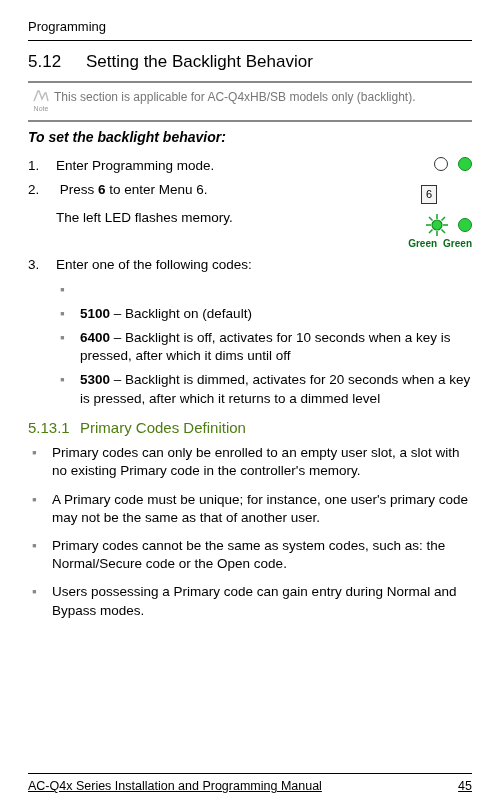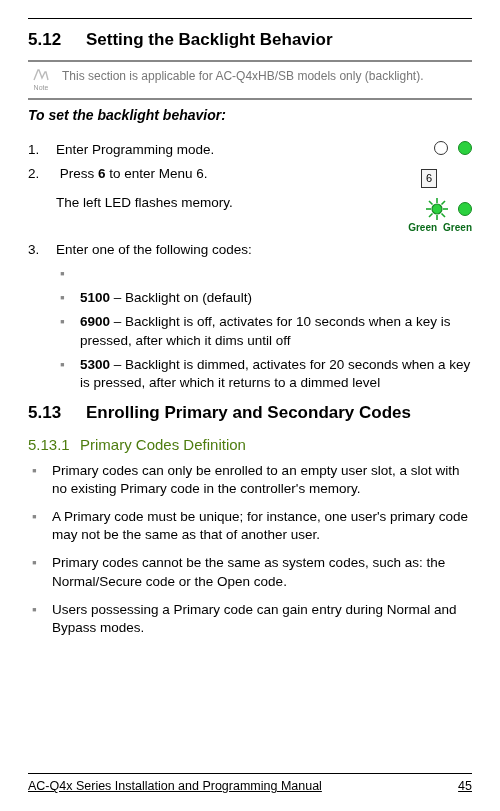--- a/index.html
+++ b/index.html
@@ -11,28 +11,28 @@
       color: #000;
       padding: 18px 28px 18px 28px;
       position: relative;
       font-size: 13.5px;
       line-height: 1.35;
     }
     .header-label { font-size: 13px; margin-bottom: 4px; }
     .thin-rule { border: none; border-top: 1px solid #000; margin-bottom: 10px; }
     .double-rule-top { border: none; border-top: 2px solid #888; margin-bottom: 4px; }
     .double-rule-bot { border: none; border-top: 2px solid #888; margin-top: 4px; margin-bottom: 6px; }
-    .sec-title { font-size: 17px; font-weight: 700; margin-bottom: 8px; }
+    .sec-title { font-size: 17px; font-weight: 400; margin-bottom: 8px; }
     .sec-num { display:inline-block; width: 58px; }
-    .note-row { display: flex; align-items: flex-start; gap: 8px; padding: 2px 0; color: #777; font-size: 12px; }
+    .note-row { display: flex; align-items: flex-start; gap: 0; padding: 2px 0; color: #777; font-size: 12px; }
     .note-icon { width: 26px; flex-shrink: 0; text-align: center; }
     .note-icon svg { display:block; margin:0 auto; }
     .note-caption { font-size: 7px; color:#999; text-align:center; margin-top:1px; }
     .para { margin-bottom: 6px; }
-    .ital-bold { font-style: italic; font-weight: 700; font-size: 14px; margin: 6px 0 16px 0; }
+    .ital-bold { font-style: italic; font-weight: 700; font-size: 14px; margin: 6px 0 10px 0; }
     .step-row { display:flex; gap: 10px; margin-bottom: 6px; align-items:flex-start; }
     .step-num { width: 18px; flex-shrink:0; }
     .step-body { flex:1; }
     .led-col { width: 86px; flex-shrink:0; text-align:center; font-size:10px; }
     .led-pair { display:flex; justify-content:flex-end; gap:10px; align-items:center; }
     .keypad-box { display:inline-block; border:1px solid #333; padding:1px 4px; font-size:11px; background:#f5f5f5; margin-top:4px; }
     .green-lbl { color: #0a6b1a; font-weight:700; font-size:10px; }
     .bullet-list { margin-left: 32px; margin-top:4px; }
     .bullet-row { display:flex; gap:10px; margin-bottom:6px; }
     .bullet-mark { color:#888; width:10px; flex-shrink:0; }
@@ -47,20 +47,21 @@
     .circle { width:14px; height:14px; border-radius:50%; border:1.5px solid #333; display:inline-block; }
     .circle.filled-green { background:#2bd13e; border-color:#178a24; }
     .star-green svg { display:block; }
     .content-area { height: 720px; overflow:hidden; }
   </style>
 </head>
 <body>
 
 <div class="content-area">
 
+  <div class="header-label">Programming</div>
   <hr class="thin-rule">
 
   <div class="sec-title">
     <span class="sec-num">5.12</span><span>Setting the Backlight Behavior</span>
   </div>
 
   <hr class="double-rule-top">
   <div class="note-row">
     <div class="note-icon">
       <svg width="18" height="14" viewBox="0 0 18 14">
@@ -129,31 +130,28 @@
   <div class="bullet-list">
     <div class="bullet-row">
       <div class="bullet-mark">▪</div>
     </div>
     <div class="bullet-row">
       <div class="bullet-mark">▪</div>
       <div><span class="code-bold">5100</span><span> – Backlight on (default)</span></div>
     </div>
     <div class="bullet-row">
       <div class="bullet-mark">▪</div>
-      <div><span class="code-bold">6900</span><span> – Backlight is off, activates for 10 seconds when a key is pressed, after which it dims until off</span></div>
+      <div><span class="code-bold">6400</span><span> – Backlight is off, activates for 10 seconds when a key is pressed, after which it dims until off</span></div>
     </div>
     <div class="bullet-row">
       <div class="bullet-mark">▪</div>
       <div><span class="code-bold">5300</span><span> – Backlight is dimmed, activates for 20 seconds when a key is pressed, after which it returns to a dimmed level</span></div>
     </div>
   </div>
 
-  <div class="sec-title" style="margin-top:10px;">
-    <span class="sec-num">5.13</span><span>Enrolling Primary and Secondary Codes</span>
-  </div>
 
   <div class="sub-heading">
     <span class="num">5.13.1</span><span>Primary Codes Definition</span>
   </div>
 
   <div class="pbullets">
     <div class="bullet-row">
       <div class="bullet-mark">▪</div>
       <div>Primary codes can only be enrolled to an empty user slot, a slot with no existing Primary code in the controller's memory.</div>
     </div>

